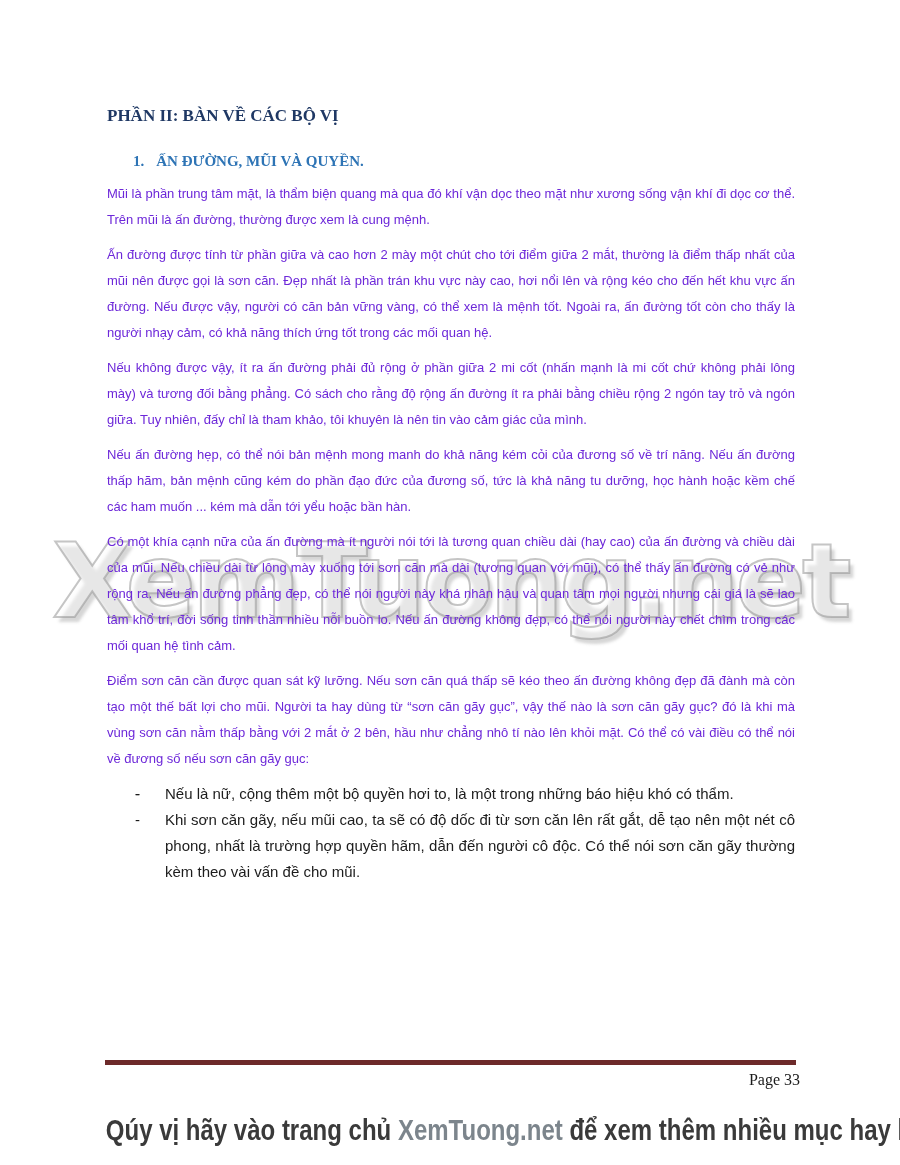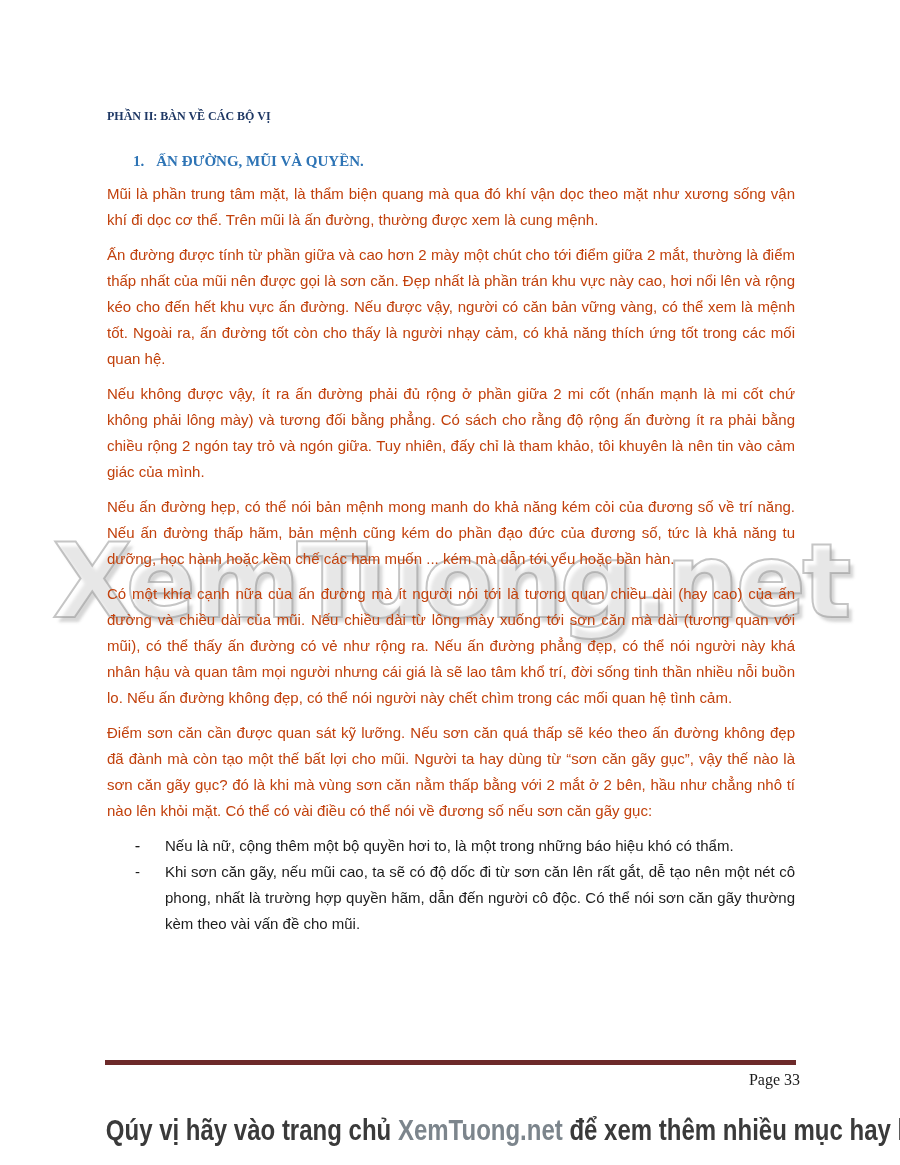--- a/index.html
+++ b/index.html
@@ -29,39 +29,39 @@
     text-shadow: 4px 5px 3px rgba(120, 120, 120, 0.30);
     pointer-events: none;
   }
   .content {
     position: relative;
     z-index: 1;
     padding: 104px 105px 0 107px;
   }
   .doc-title {
     font-family: "Liberation Serif", serif;
-    font-size: 12px;
+    font-size: 17px;
     font-weight: bold;
     color: #1f3864;
     margin: 0 0 22px 0;
     line-height: 24px;
   }
   .section-heading {
     font-family: "Liberation Serif", serif;
     font-size: 15px;
     font-weight: bold;
     color: #2e74b5;
     margin: 0 0 9px 26px;
     line-height: 22px;
   }
   .section-heading .num { margin-right: 12px; }
   .body-par {
-    font-size: 15px;
+    font-size: 13px;
     line-height: 26px;
-    color: #c2410c;
+    color: #6d28d9;
     text-align: justify;
     margin: 0 0 9px 0;
   }
   ul.bullets {
     list-style: none;
     margin: 0;
     padding: 0 0 0 28px;
   }
   ul.bullets li {
     position: relative;

